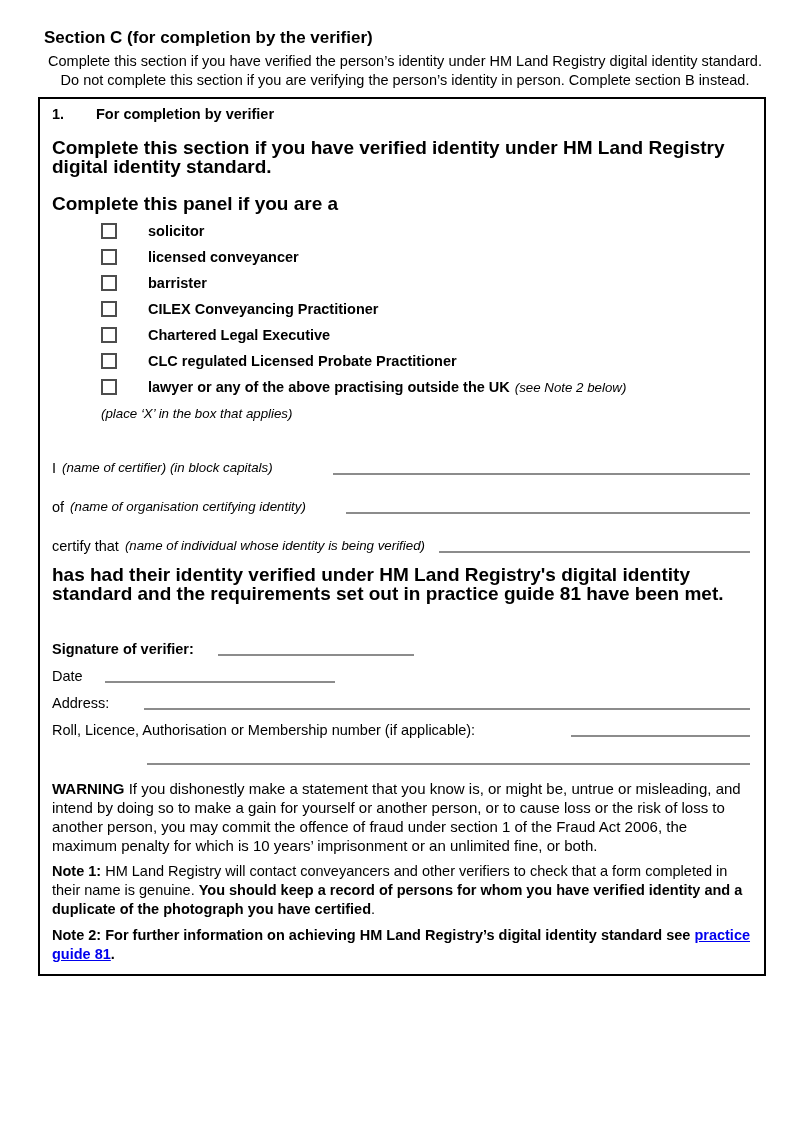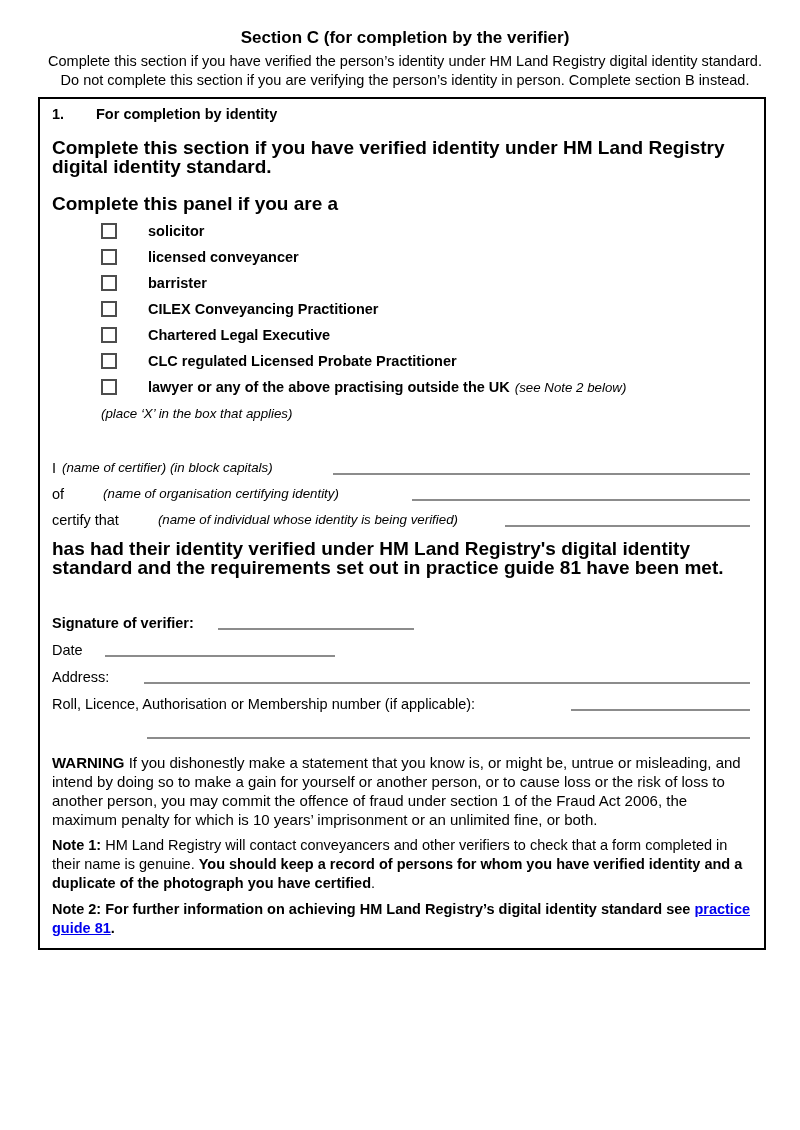--- a/index.html
+++ b/index.html
@@ -5,21 +5,21 @@
   * { box-sizing: border-box; margin: 0; padding: 0; }
   html, body { background: #ffffff; }
   body {
     width: 800px; height: 1130px;
     font-family: "Liberation Sans", "DejaVu Sans", sans-serif;
     color: #000; overflow: hidden;
   }
   .page { padding: 26px 34px 0 38px; }
   .header { margin-left: 6px; margin-right: 0; }
   h1.section-heading {
-    font-size: 17px; font-weight: bold; line-height: 23px; margin: 0 0 3px 0; text-align: center;
+    font-size: 17px; font-weight: bold; line-height: 23px; margin: 0 0 3px 0;
   }
   .intro p { font-size: 14.5px; line-height: 19px; text-align: center; }
   .panel {
     margin-top: 7px;
     border: 2px solid #000;
     padding: 6px 14px 10px 12px;
     min-height: 845px;
   }
   .panel-head { display: flex; font-weight: bold; font-size: 14.5px; line-height: 19px; }
   .panel-num { width: 44px; }
@@ -32,21 +32,21 @@
     width: 16px; height: 16px; border: 2px solid #4d4d4d; background: #fff; flex: 0 0 16px;
   }
   .role-label { font-weight: bold; font-size: 14.5px; margin-left: 31px; white-space: nowrap; }
   .role-suffix { font-weight: normal; font-style: italic; font-size: 13.3px; margin-left: 5px; white-space: nowrap; }
   .place-x { margin-top: 10px; margin-left: 49px; font-style: italic; font-size: 13.3px; line-height: 17px; }
   .fill-row { display: flex; align-items: stretch; font-size: 14.5px; line-height: 20px; }
   .fill-row .prefix { white-space: pre; }
   .fill-row .hint { font-style: italic; font-size: 13.3px; margin-left: 6px; white-space: pre; align-self: flex-end; }
   .line { flex: 1 1 auto; border-bottom: 2px solid #8c8c8c; margin-bottom: 3px; }
   .certifier-row { margin-top: 36px; }
-  .org-row, .certify-row { margin-top: 6px; gap: 33px; }
+  .org-row, .certify-row { margin-top: 19px; }
   .certifier-row .line { margin-left: 60px; }
   .org-row .line { margin-left: 40px; }
   .certify-row .line { margin-left: 14px; }
   .statement { margin-top: 9px; max-width: 700px; }
   .sig-row { margin-top: 36px; }
   .sig-label { font-weight: bold; }
   .sig-row .line { flex: 0 0 196px; margin-left: 24px; }
   .date-row { margin-top: 7px; }
   .date-row .line { flex: 0 0 230px; margin-left: 22px; }
   .roll-row { margin-top: 7px; }
@@ -70,21 +70,21 @@
     <div class="intro">
       <p>Complete this section if you have verified the person’s identity under HM Land Registry digital identity standard.</p>
       <p>Do not complete this section if you are verifying the person’s identity in person. Complete section B instead.</p>
     </div>
   </div>
 
   <div class="panel">
 
     <div class="panel-head">
       <span class="panel-num">1.</span>
-      <span>For completion by identity</span>
+      <span>For completion by verifier</span>
     </div>
 
     <p class="b-para instruction">Complete this section if you have verified identity under HM Land Registry digital identity standard.</p>
 
     <p class="b-para roles-prompt">Complete this panel if you are a</p>
 
     <div class="role-row">
       <span class="checkbox"></span>
       <span class="role-label">solicitor</span>
     </div>

